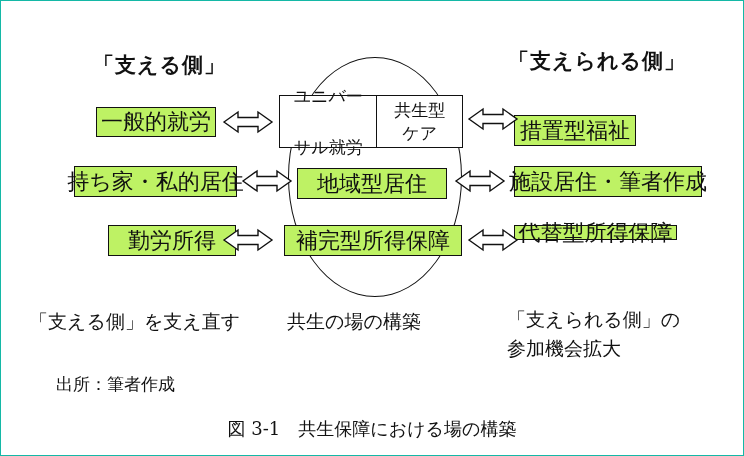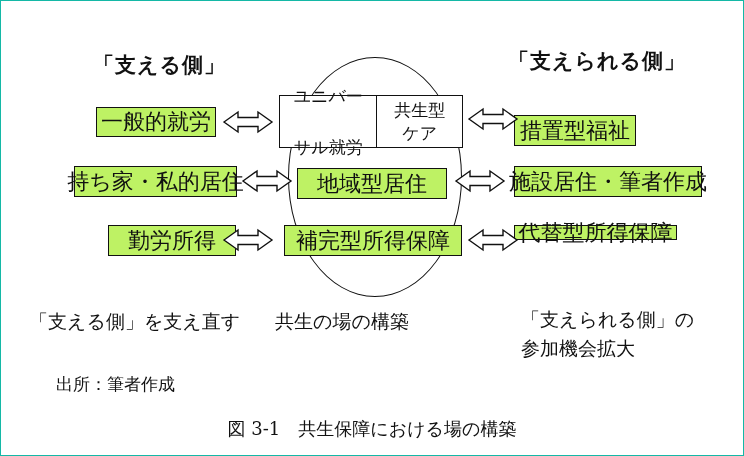--- a/index.html
+++ b/index.html
@@ -124,22 +124,22 @@
     <path d="M2,13 L16,3 L16,8.5 L36,8.5 L36,3 L50,13 L36,23 L36,17.5 L16,17.5 L16,23 Z" fill="#fff" stroke="#111" stroke-width="1.4"></path>
   </svg>
   <svg class="abs arrow" style="left:221px; top:226px;" width="52" height="26" viewBox="0 0 52 26">
     <path d="M2,13 L16,3 L16,8.5 L36,8.5 L36,3 L50,13 L36,23 L36,17.5 L16,17.5 L16,23 Z" fill="#fff" stroke="#111" stroke-width="1.4"></path>
   </svg>
   <svg class="abs arrow" style="left:466px; top:226px;" width="52" height="26" viewBox="0 0 52 26">
     <path d="M2,13 L16,3 L16,8.5 L36,8.5 L36,3 L50,13 L36,23 L36,17.5 L16,17.5 L16,23 Z" fill="#fff" stroke="#111" stroke-width="1.4"></path>
   </svg>
 
   <div class="abs foot" style="left:28px; top:306px;">「支える側」を支え直す</div>
-  <div class="abs foot" style="left:274px; top:306px;">共生の場の構築</div>
-  <div class="abs foot" style="left:520px; top:304px;">
+  <div class="abs foot" style="left:286px; top:306px;">共生の場の構築</div>
+  <div class="abs foot" style="left:506px; top:304px;">
     <div>「支えられる側」の</div>
     <div>参加機会拡大</div>
   </div>
 
   <div class="abs source" style="left:55px; top:372px;">出所：筆者作成</div>
 
   <div class="abs caption" style="left:0px; top:416px;">図 3-1　共生保障における場の構築</div>
 
 </div>
 

